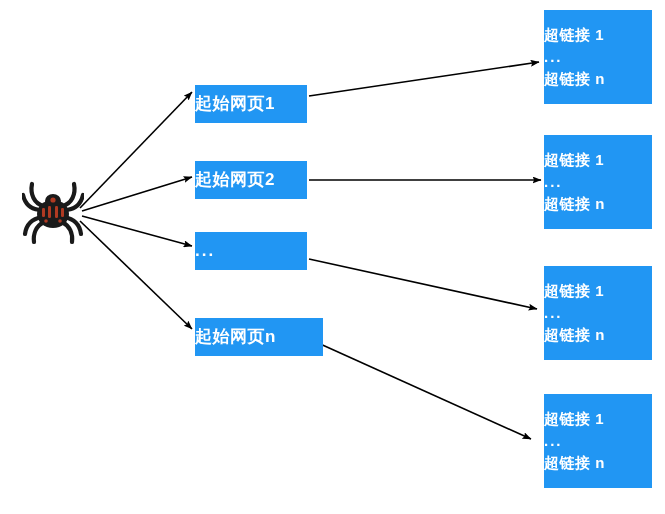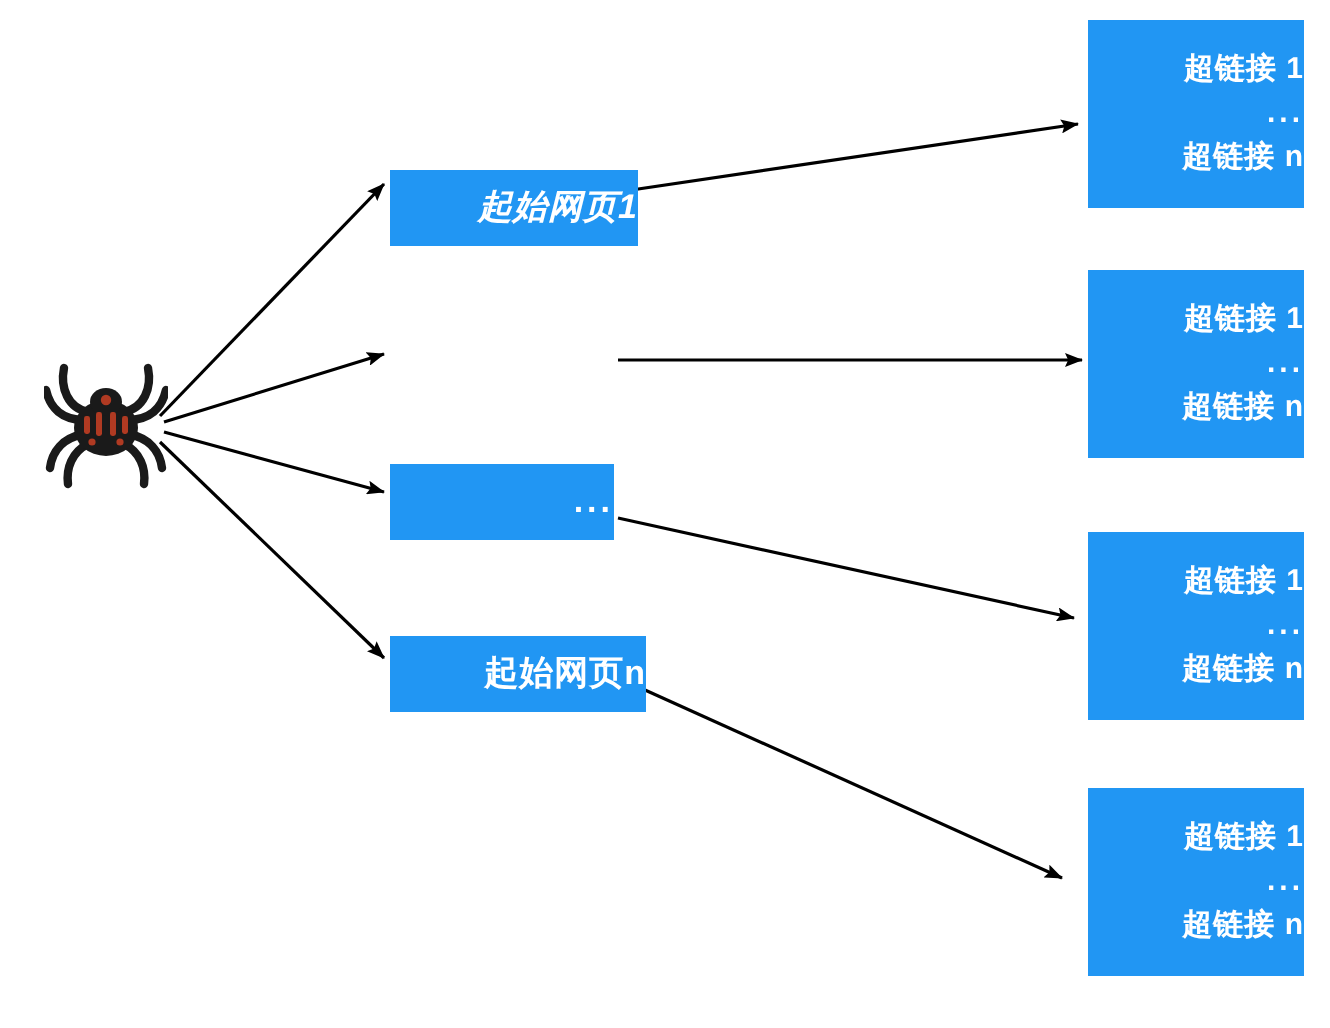--- a/index.html
+++ b/index.html
@@ -25,21 +25,21 @@
     height: 514px;
     pointer-events: none;
   }
   .node {
     position: absolute;
     background: #2196f3;
     color: #ffffff;
     font-weight: bold;
     display: flex;
     flex-direction: column;
-    align-items: flex-end;
+    align-items: flex-start;
     justify-content: center;
     box-sizing: border-box;
     letter-spacing: 0.5px;
   }
   .seed-node {
     font-size: 17px;
     line-height: 1.2;
   }
   .link-node {
     font-size: 15px;
@@ -105,24 +105,27 @@
       <rect x="20" y="32" width="3" height="9" rx="1.2"></rect>
       <rect x="26" y="30" width="3" height="12" rx="1.2"></rect>
       <rect x="33" y="30" width="3" height="12" rx="1.2"></rect>
       <rect x="39" y="32" width="3" height="9" rx="1.2"></rect>
       <circle cx="31" cy="24" r="2.6"></circle>
       <circle cx="24" cy="45" r="1.8"></circle>
       <circle cx="38" cy="45" r="1.8"></circle>
     </g>
   </svg>
 
-  <div class="node seed-node" style="left:195px; top:85px; width:124px; height:38px;font-style:italic;">
+  <div class="node seed-node" style="left:195px; top:85px; width:112px; height:38px;">
     <span class="seed-label">起始网页1</span>
   </div>
 
+  <div class="node seed-node" style="left:195px; top:161px; width:112px; height:38px;">
+    <span class="seed-label">起始网页2</span>
+  </div>
 
   <div class="node seed-node" style="left:195px; top:232px; width:112px; height:38px;">
     <span class="seed-label seed-ellipsis">...</span>
   </div>
 
   <div class="node seed-node" style="left:195px; top:318px; width:128px; height:38px;">
     <span class="seed-label">起始网页n</span>
   </div>
 
   <div class="node link-node" style="left:544px; top:10px; width:108px; height:94px;">

